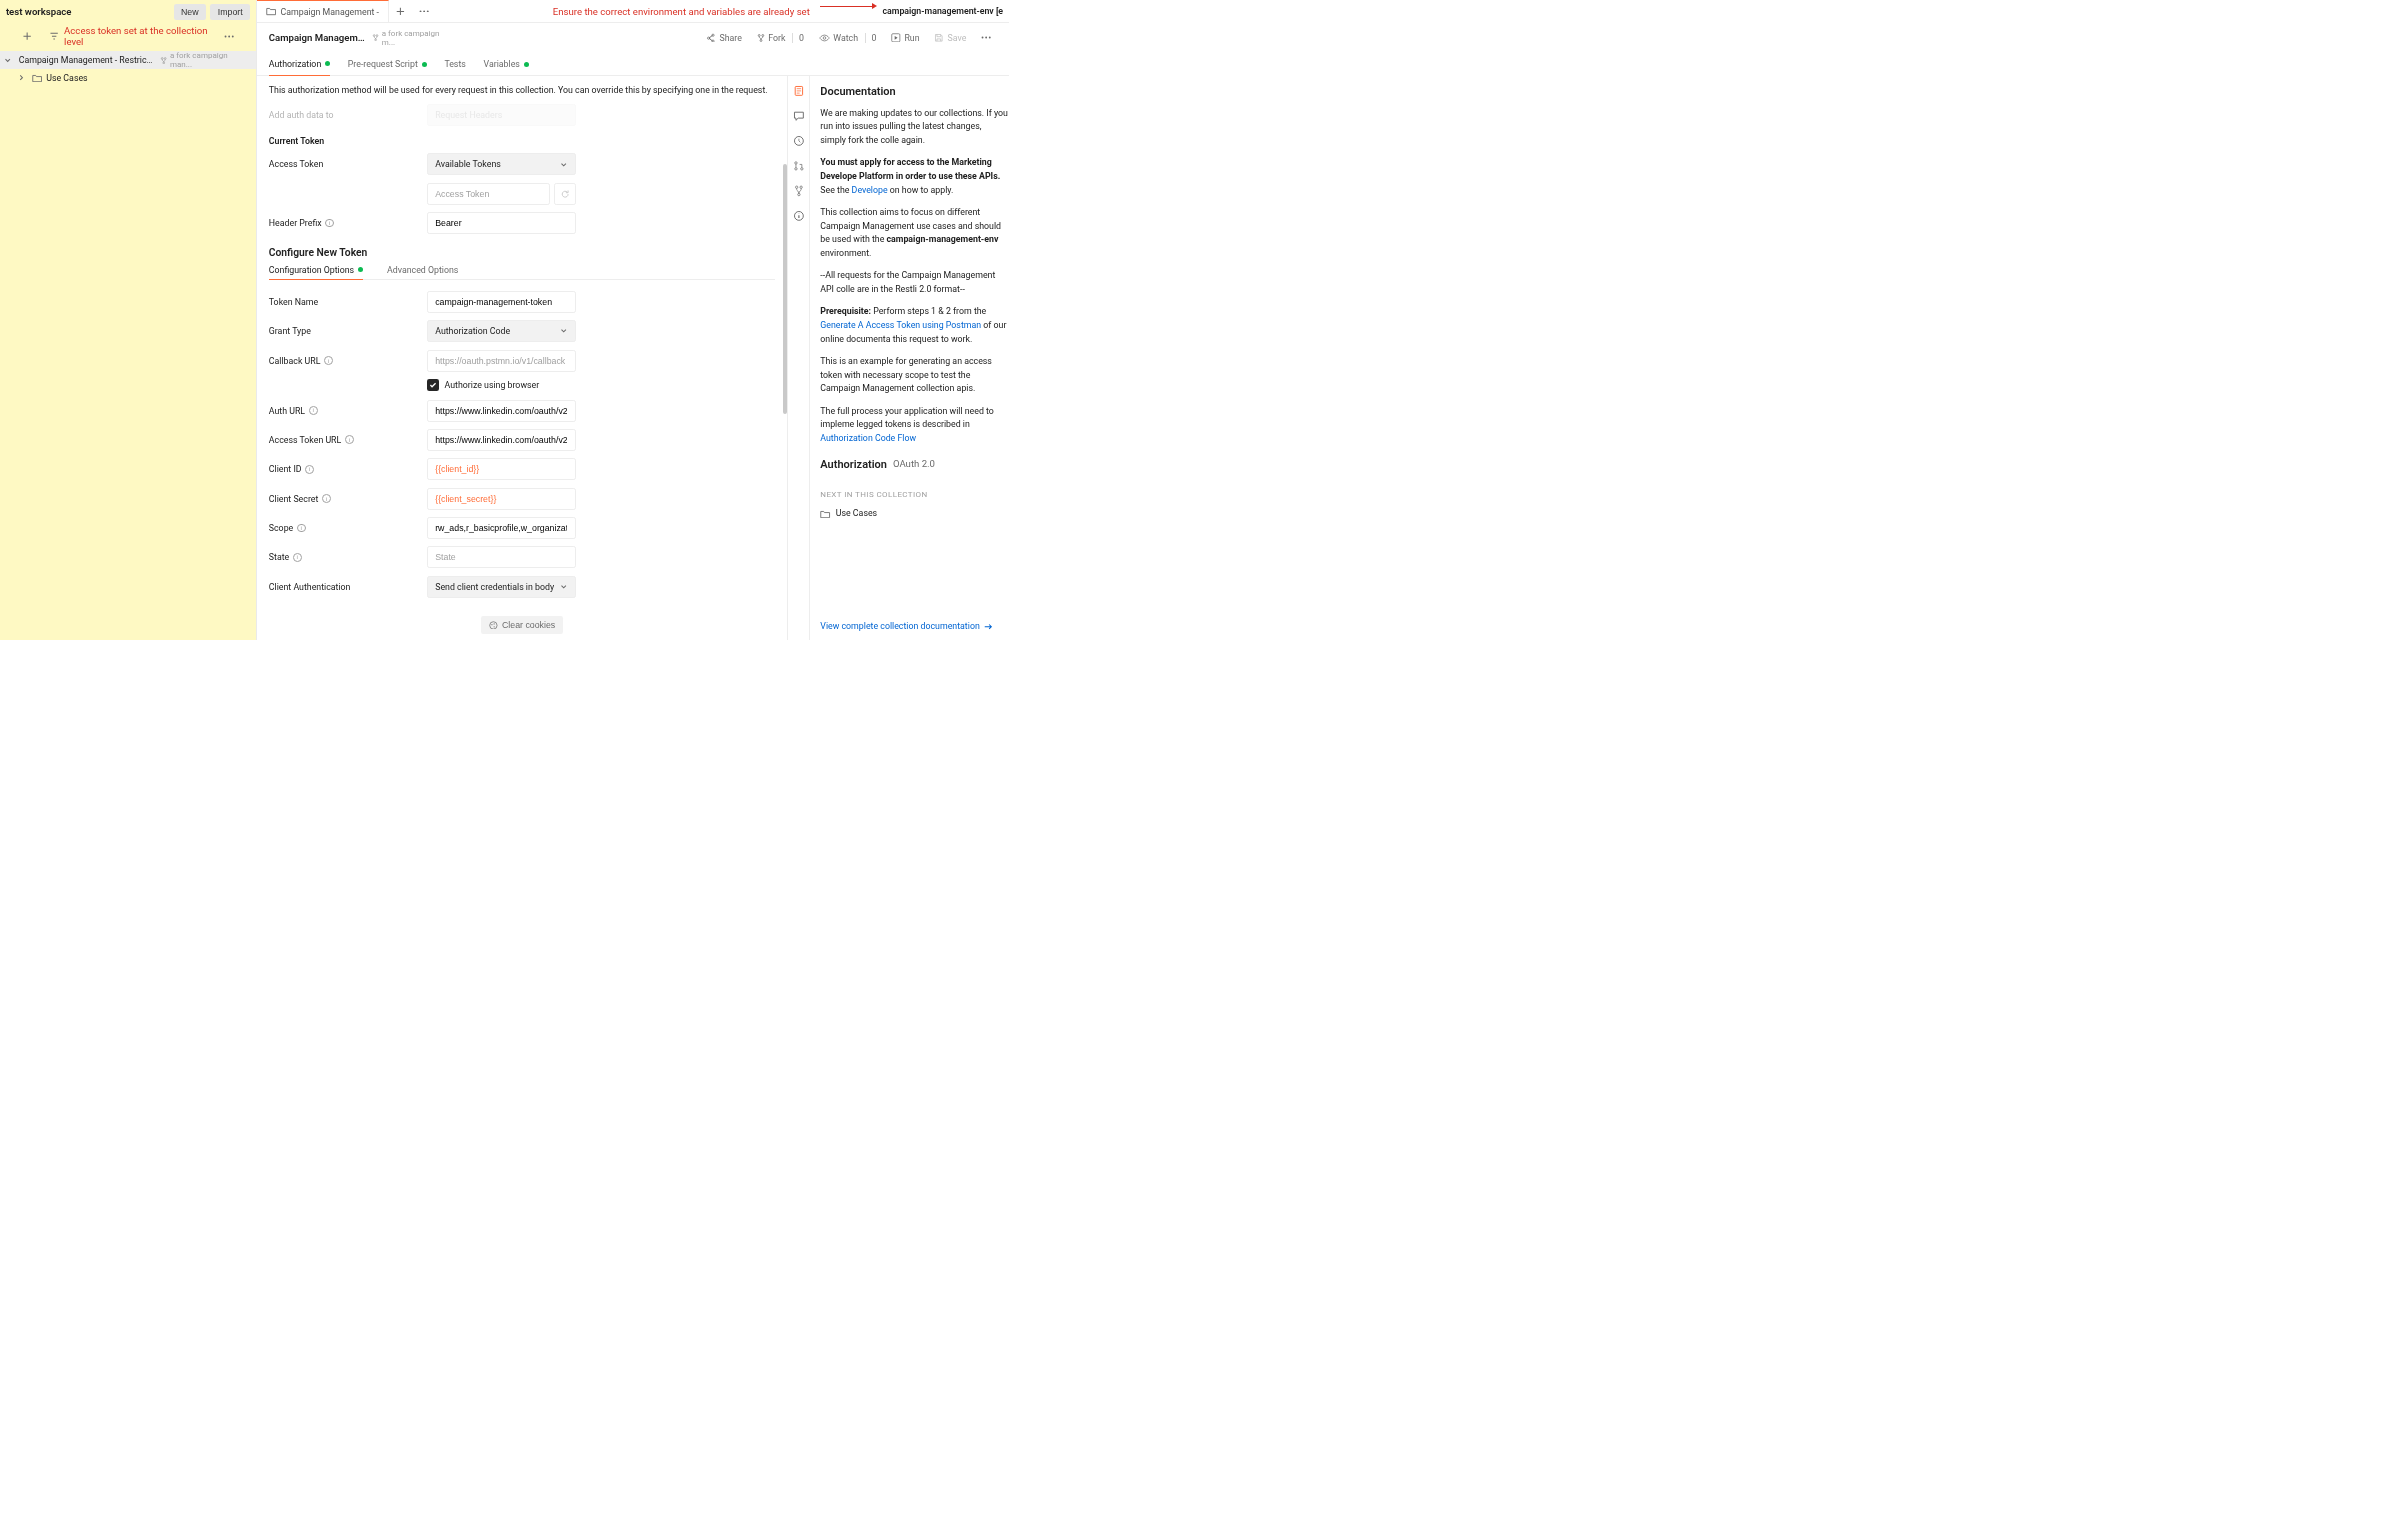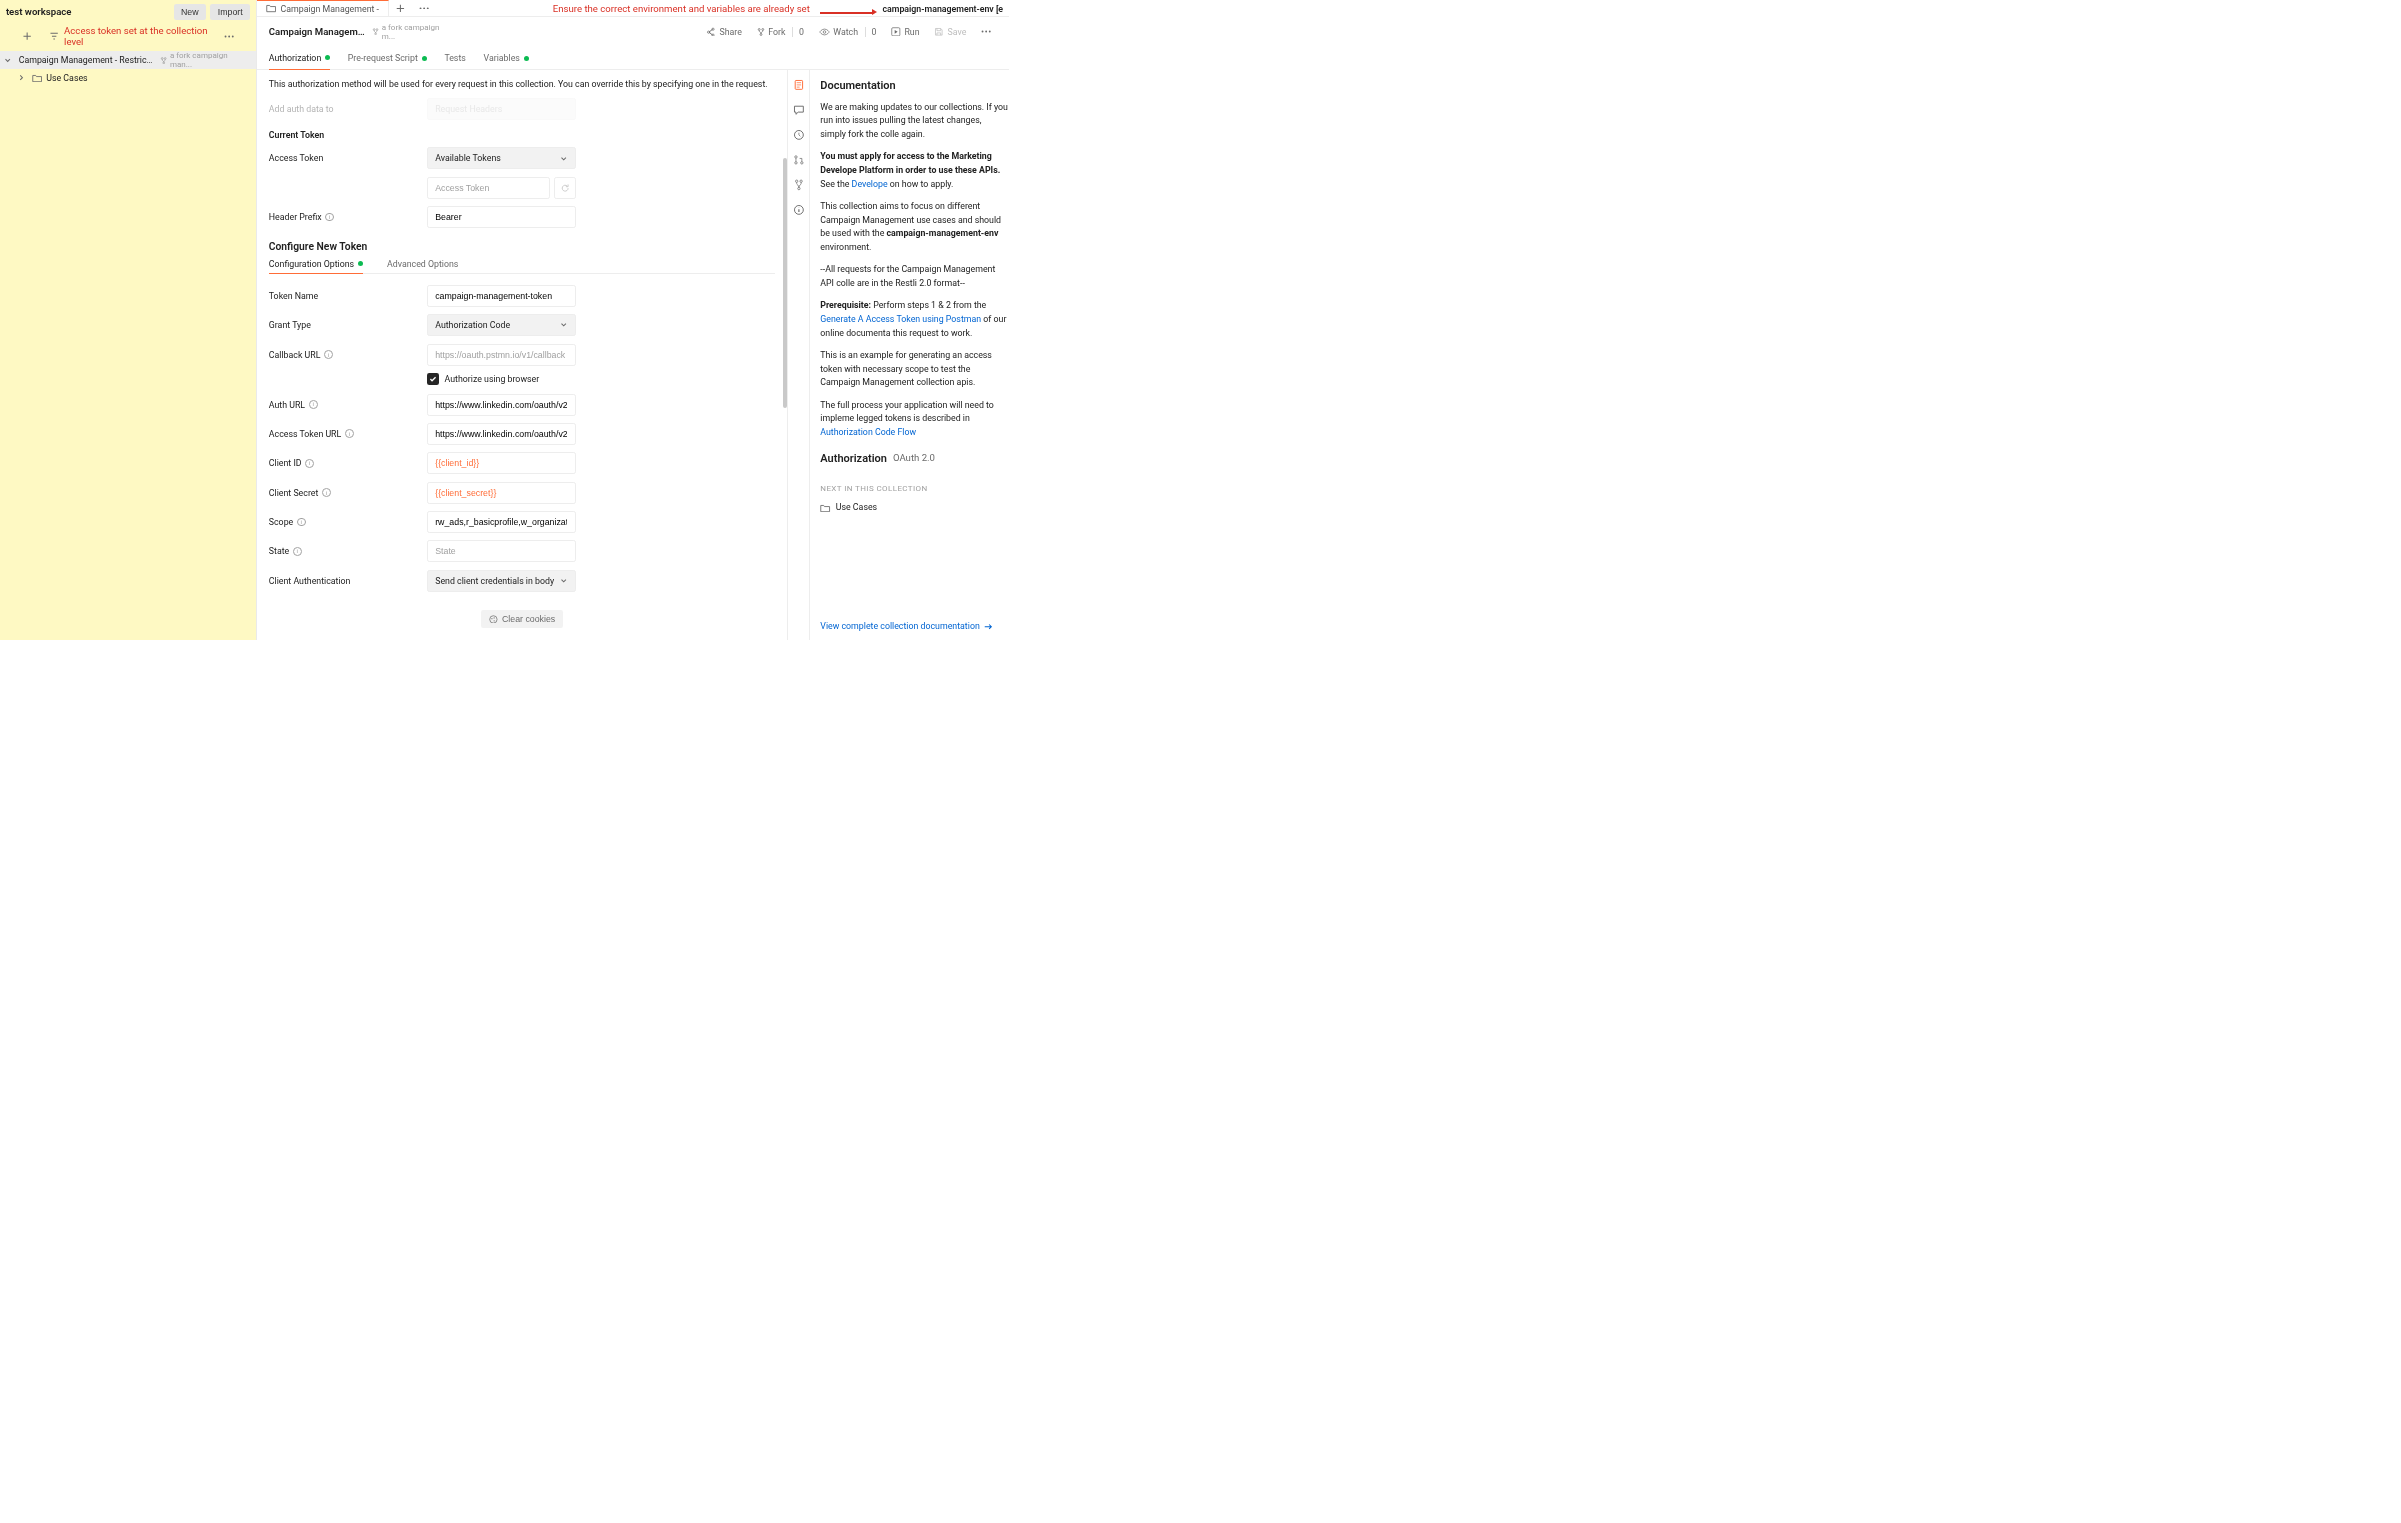--- a/index.html
+++ b/index.html
@@ -80,21 +80,21 @@
 
 .main {
   flex: 1;
   display: flex;
   flex-direction: column;
   min-width: 0;
 }
 .tabbar {
   display: flex;
   align-items: center;
-  height: 17px;
+  height: 23px;
   border-bottom: 0.7px solid #ededed;
   position: relative;
 }
 .tab {
   display: flex;
   align-items: center;
   gap: 4.4px;
   padding: 0 8.8px;
   height: 100%;
   border-right: 0.7px solid #ededed;
@@ -106,21 +106,21 @@
 .tab .folder { color: #6b6b6b; }
 .tab-plus, .tab-more {
   width: 23.6px; height: 23.6px;
   display: flex; align-items: center; justify-content: center;
   color: #6b6b6b; cursor: pointer;
 }
 .env-annotation {
   position: absolute;
   right: 5.9px;
   display: flex;
-  align-items: flex-end;
+  align-items: flex-start;
   gap: 10.3px;
 }
 .env-annotation .arrow {
   width: 52px;
   height: 1.5px;
   background: #d93025;
   position: relative;
 }
 .env-annotation .arrow::after {
   content: '';

